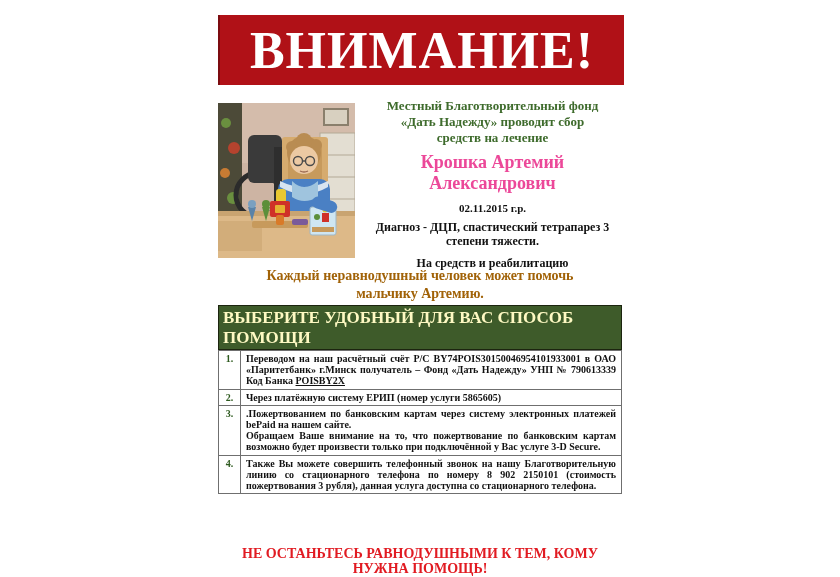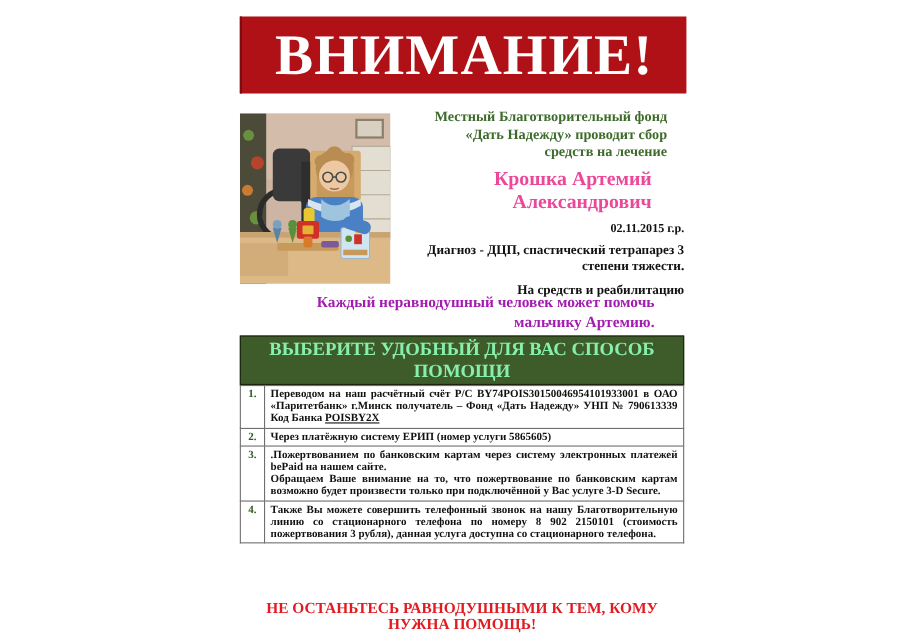--- a/index.html
+++ b/index.html
@@ -13,37 +13,37 @@
     position:absolute; left:0; top:15px; width:404px; height:70px;
     background:#b01117; color:#ffffff; display:flex; align-items:center; justify-content:center;
     font-size:52px; letter-spacing:1px; border-left:2px solid #7c0c10;
   }
 
   .photo {
     position:absolute; left:0; top:103px; width:137px; height:155px; overflow:hidden;
   }
   .photo svg { display:block; }
 
-  .info-col { position:absolute; left:145px; top:98px; width:259px; text-align:right; }
+  .info-col { position:absolute; left:145px; top:98px; width:259px; text-align:center; }
   .fund-intro { color:#3e6b2c; font-size:13px; line-height:1.22; max-width:228px; margin:0 auto; }
   .child-name { color:#ec4899; font-size:18px; line-height:1.2; margin-top:6px; max-width:200px; margin-left:auto; margin-right:auto; }
   .birth { font-size:11px; margin-top:7px; }
   .diagnosis { font-size:12px; line-height:1.2; margin-top:6px;font-family:Liberation Serif, serif; }
   .purpose { font-size:12px; margin-top:7px; }
 
   .appeal {
-    position:absolute; left:0; top:267px; width:404px; text-align:right;
-    color:#a21caf; font-size:14px; line-height:1.25;
+    position:absolute; left:0; top:267px; width:404px; text-align:center;
+    color:#a16207; font-size:14px; line-height:1.25;
   }
   .appeal span { display:block; max-width:350px; margin:0 auto; }
 
   .help-title {
     position:absolute; left:0; top:305px; width:404px; box-sizing:border-box;
-    background:#3e5b2a; border:1px solid #1c240f; color:#86efac;
-    font-size:17px; line-height:1.15; text-align:center; padding:2px 4px;
+    background:#3e5b2a; border:1px solid #1c240f; color:#fef9c3;
+    font-size:17px; line-height:1.15; text-align:left; padding:2px 4px;
   }
 
   table.help {
     position:absolute; left:0; top:350px; width:404px;
     border-collapse:collapse; table-layout:fixed;
   }
   .help td {
     border:1px solid #6f6f6f; font-size:10px; line-height:1.12;
     vertical-align:top; padding:2px 5px; font-weight:bold;
   }

